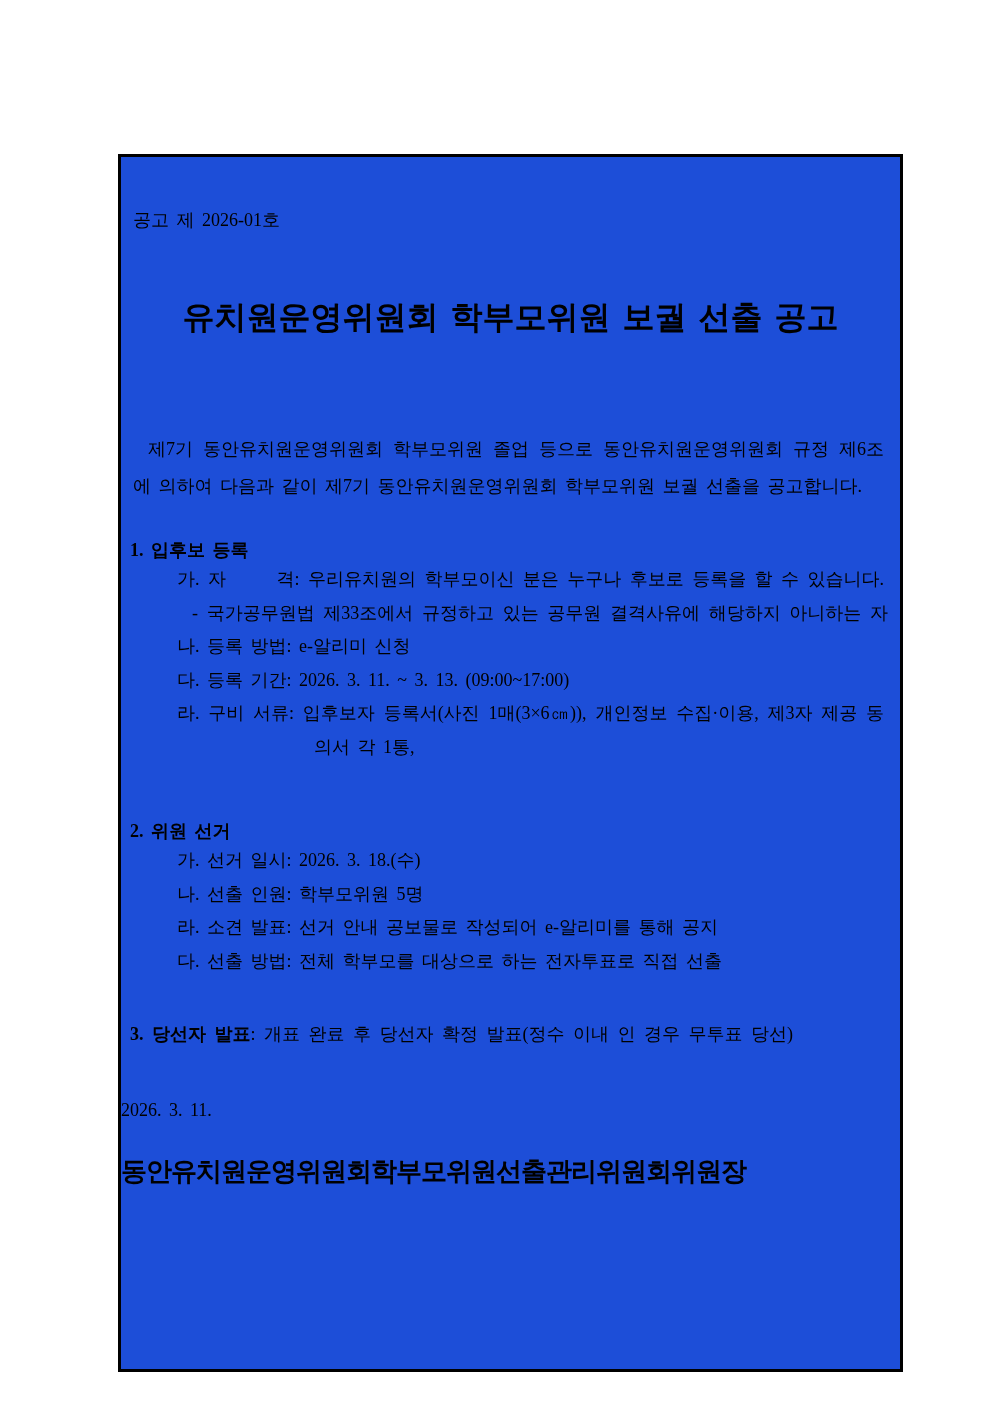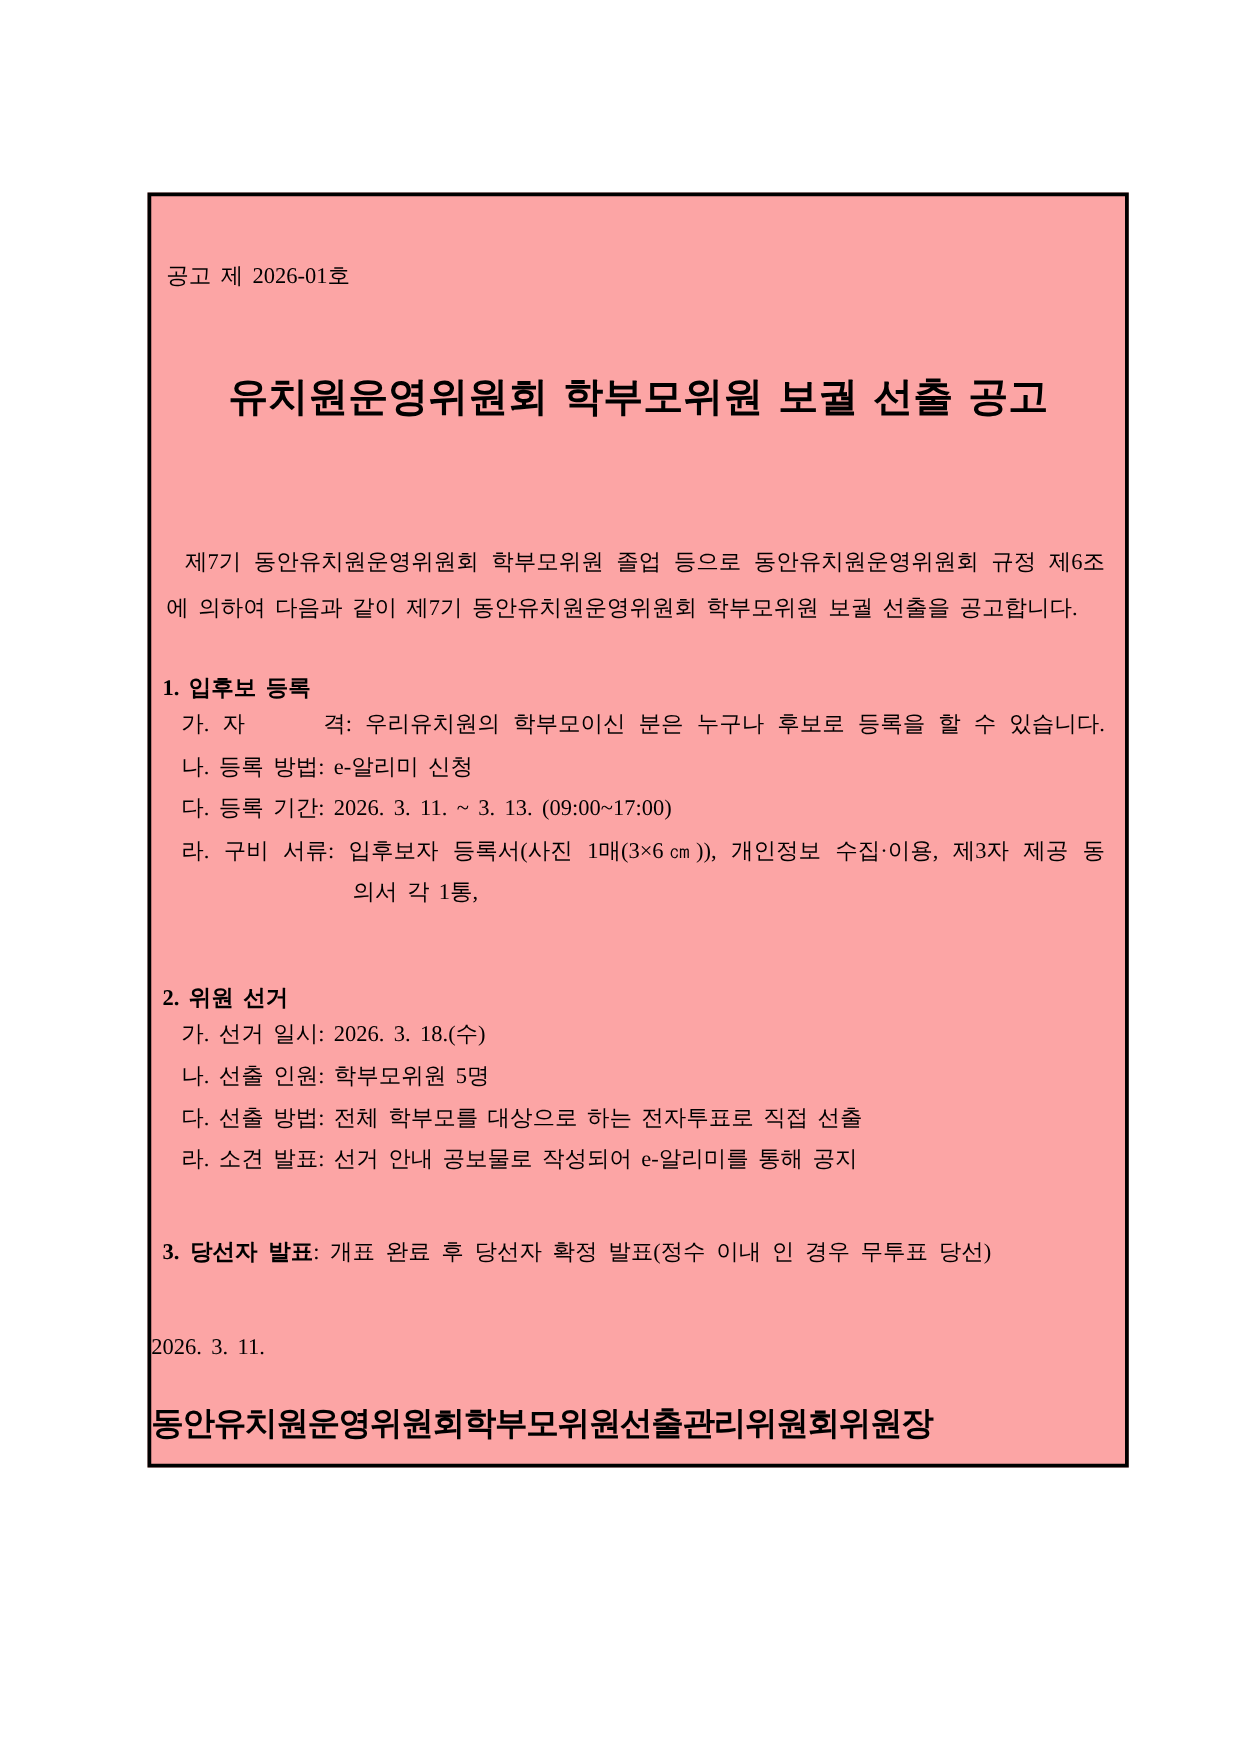--- a/index.html
+++ b/index.html
@@ -12,24 +12,24 @@
     height: 1403px;
     position: relative;
     font-family: "Liberation Serif", "DejaVu Serif", serif;
     color: #000000;
   }
   .doc-border {
     position: absolute;
     left: 118px;
     top: 154px;
     width: 785px;
-    height: 1020px;
+    height: 1218px;
     border: 3px solid #000000;
     box-sizing: border-box;
-    background: #fca5a5;
+    background: #1d4ed8;
     overflow: hidden;
   }
   .doc-number {
     margin: 50px 16px 0 12px;
     font-size: 18px;
     line-height: 26px;
     word-spacing: 3px;
   }
   .doc-title {
     margin: 66px 0 0 0;
@@ -53,21 +53,21 @@
   }
   .sec-heading {
     margin: 0 16px 0 9px;
     font-size: 18px;
     font-weight: bold;
     line-height: 26px;
     word-spacing: 3px;
   }
   .sec1 { margin-top: 32px; }
   .sec2 { margin-top: 54px; }
-  .sec-items { margin-top: 0; }
+  .sec-items { margin-top: 0; padding-left: 32px; }
   .item, .sub, .cont {
     font-size: 18px;
     line-height: 33.5px;
     word-spacing: 3px;
   }
   .item { margin: 0 16px 0 24px; }
   .sub  { margin: 0 12px 0 39px; }
   .cont { margin: 0 16px 0 161px; }
   .line3 {
     margin: 42px 16px 0 9px;
@@ -102,34 +102,35 @@
 
   <p class="intro">
     <span class="intro-line indent-first justify-line">제7기 동안유치원운영위원회 학부모위원 졸업 등으로 동안유치원운영위원회 규정 제6조</span>
     <span class="intro-line">에 의하여 다음과 같이 제7기 동안유치원운영위원회 학부모위원 보궐 선출을 공고합니다.</span>
   </p>
 
   <div class="section sec1">
     <div class="sec-heading">1. 입후보 등록</div>
     <div class="sec-items">
       <div class="item justify-line">가. 자&nbsp;&nbsp;&nbsp;&nbsp;&nbsp;&nbsp;격: 우리유치원의 학부모이신 분은 누구나 후보로 등록을 할 수 있습니다.</div>
+      <div class="sub justify-line">- 국가공무원법 제33조에서 규정하고 있는 공무원 결격사유에 해당하지 아니하는 자</div>
       <div class="item">나. 등록 방법: e-알리미 신청</div>
       <div class="item">다. 등록 기간: 2026. 3. 11. ~ 3. 13. (09:00~17:00)</div>
       <div class="item justify-line">라. 구비 서류: 입후보자 등록서(사진 1매(3×6㎝)), 개인정보 수집·이용, 제3자 제공 동</div>
       <div class="cont">의서 각 1통,</div>
     </div>
   </div>
 
   <div class="section sec2">
     <div class="sec-heading">2. 위원 선거</div>
     <div class="sec-items">
       <div class="item">가. 선거 일시: 2026. 3. 18.(수)</div>
       <div class="item">나. 선출 인원: 학부모위원 5명</div>
+      <div class="item">라. 소견 발표: 선거 안내 공보물로 작성되어 e-알리미를 통해 공지</div>
       <div class="item">다. 선출 방법: 전체 학부모를 대상으로 하는 전자투표로 직접 선출</div>
-      <div class="item">라. 소견 발표: 선거 안내 공보물로 작성되어 e-알리미를 통해 공지</div>
     </div>
   </div>
 
   <div class="line3">
     <span class="bold-label">3. 당선자 발표</span><span>: 개표 완료 후 당선자 확정 발표(정수 이내 인 경우 무투표 당선)</span>
   </div>
 
   <div class="doc-date">2026. 3. 11.</div>
 
   <div class="signature">동안유치원운영위원회학부모위원선출관리위원회위원장</div>

